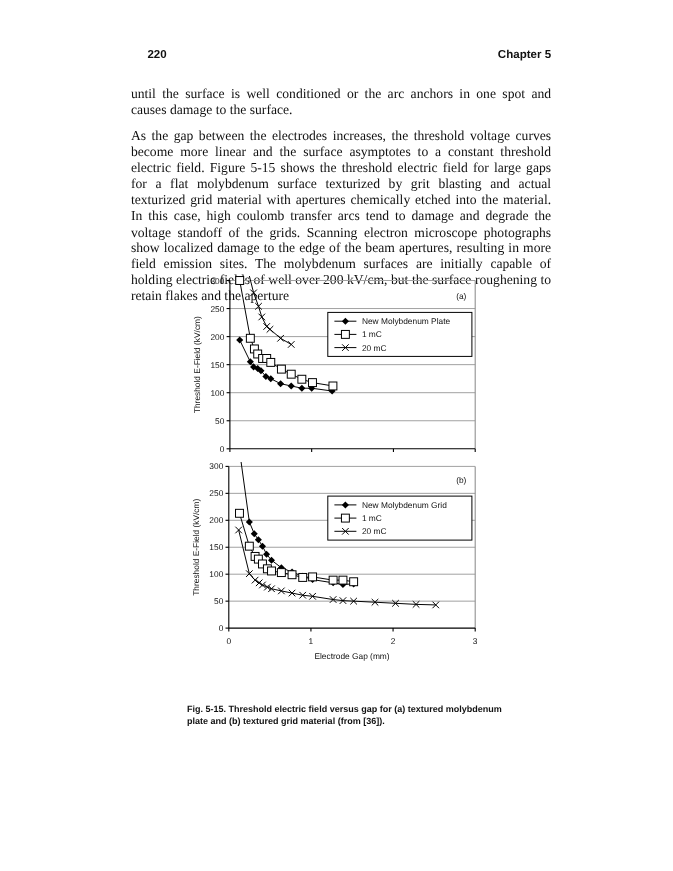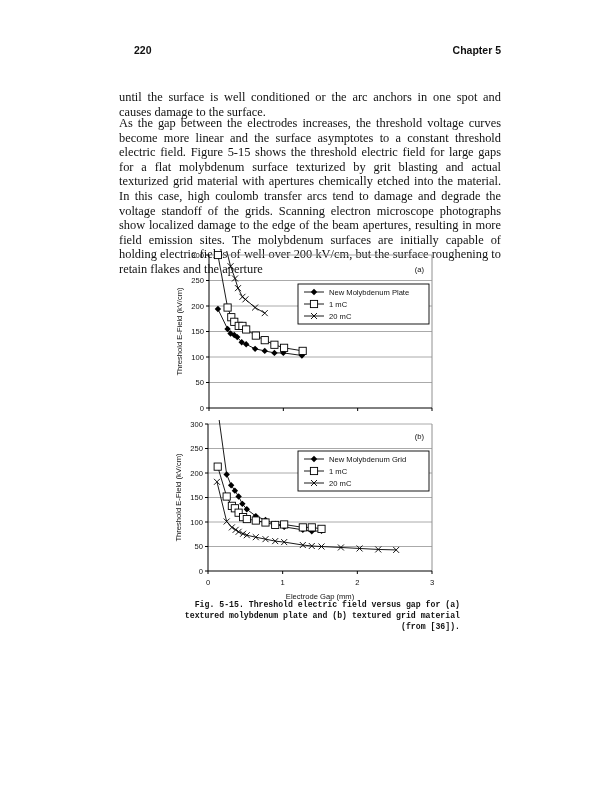--- a/index.html
+++ b/index.html
@@ -1,25 +1,25 @@
 <!DOCTYPE html>
 <html><head>
 <meta charset="utf-8">
 <style>
   html, body { margin: 0; padding: 0; background: #ffffff; }
   body { width: 612px; height: 792px; position: relative; overflow: hidden; }
   .hdr { position: absolute; top: 44px; font-family: "Liberation Sans", sans-serif; font-weight: bold; font-size: 10.5px; color: #111; }
   .hdr-left { left: 119px; margin-left: 15px; }
   .hdr-right { right: 111px; }
   .body-text { position: absolute; left: 119px; width: 382px; font-family: "Liberation Serif", serif; font-size: 12.4px; line-height: 14.6px; color: #111; text-align: justify; }
-  .p1 { top: 90px; }
+  .p1 { top: 78px; }
   .p2 { top: 116px; }
   .body-text p { margin: 0; }
   #figure { position: absolute; left: 0; top: 0; }
-  .caption { position: absolute; left: 170px; top: 600px; width: 290px; font-family: Liberation Mono, monospace; font-weight: bold; font-size: 8.2px; line-height: 10.8px; color: #111; text-align: right; }
+  .caption { position: absolute; left: 170px; top: 640px; width: 290px; font-family: Liberation Sans, sans-serif; font-weight: bold; font-size: 8.2px; line-height: 10.8px; color: #111; }
   svg text { font-family: "Liberation Sans", sans-serif; }
 </style>
 </head>
 <body>
 
 <div class="hdr hdr-left">220</div>
 <div class="hdr hdr-right">Chapter 5</div>
 
 <div class="body-text p1">
     <p>until the surface is well conditioned or the arc anchors in one spot and causes damage to the surface.</p>

